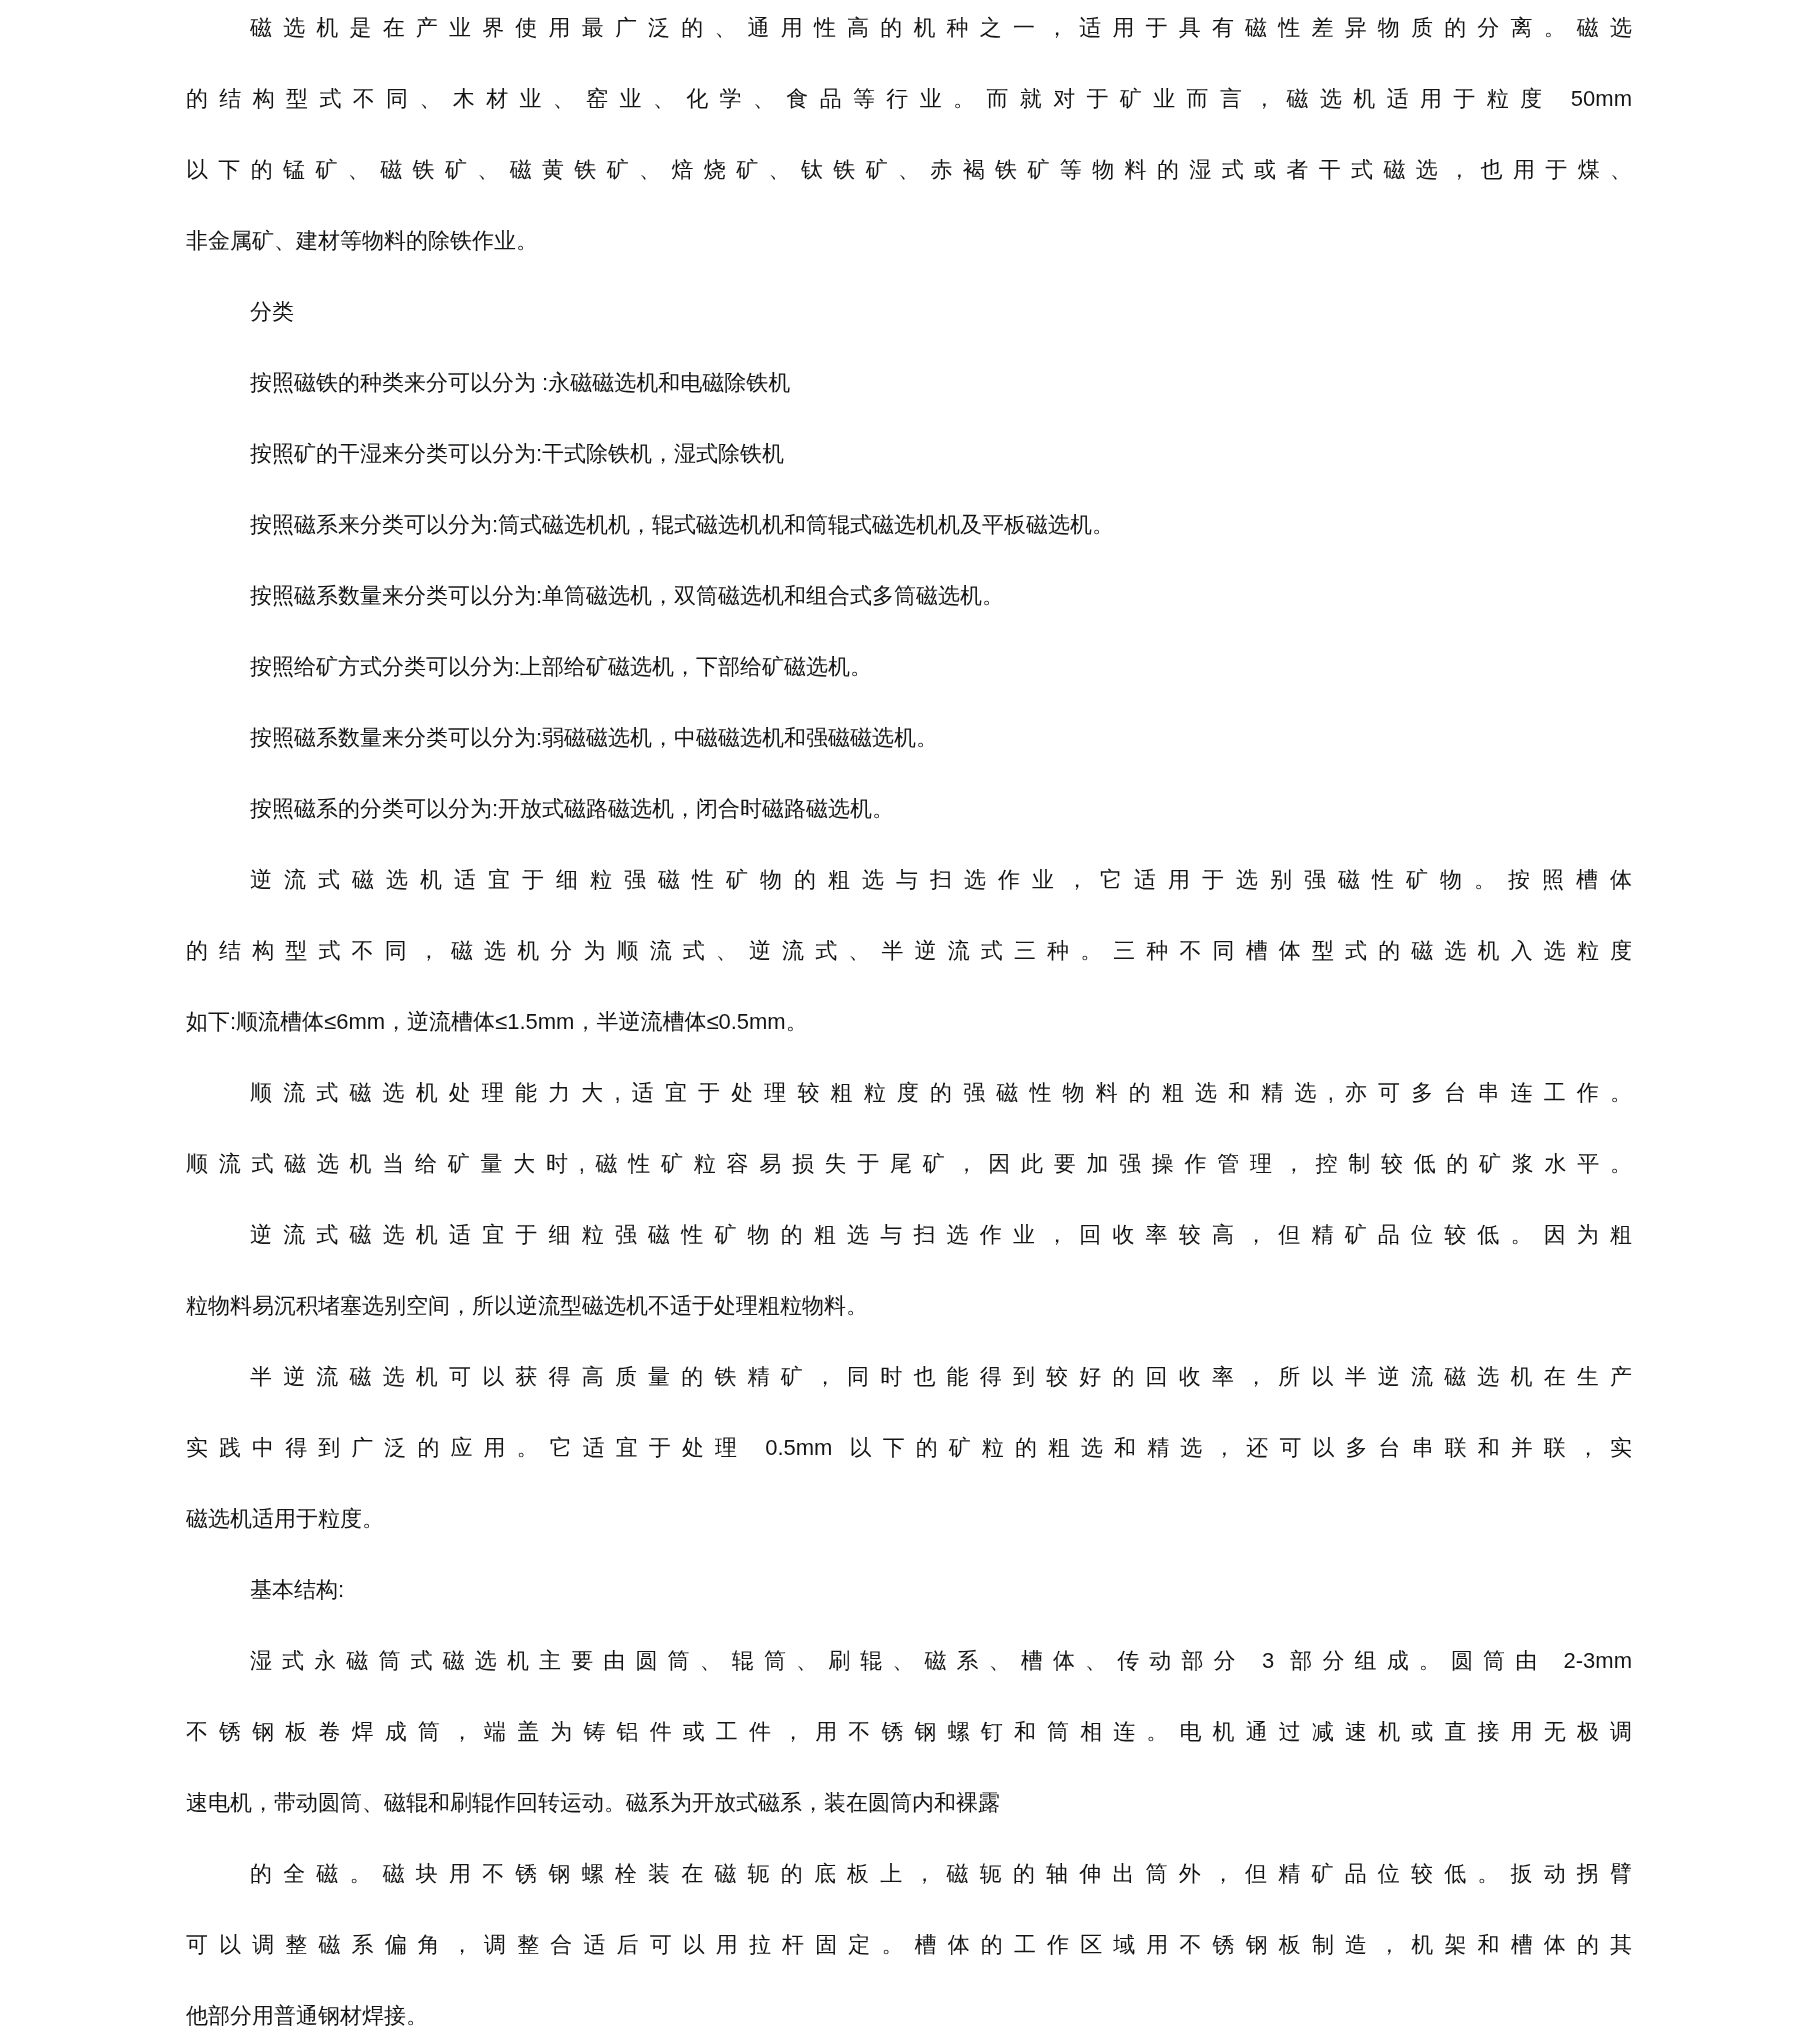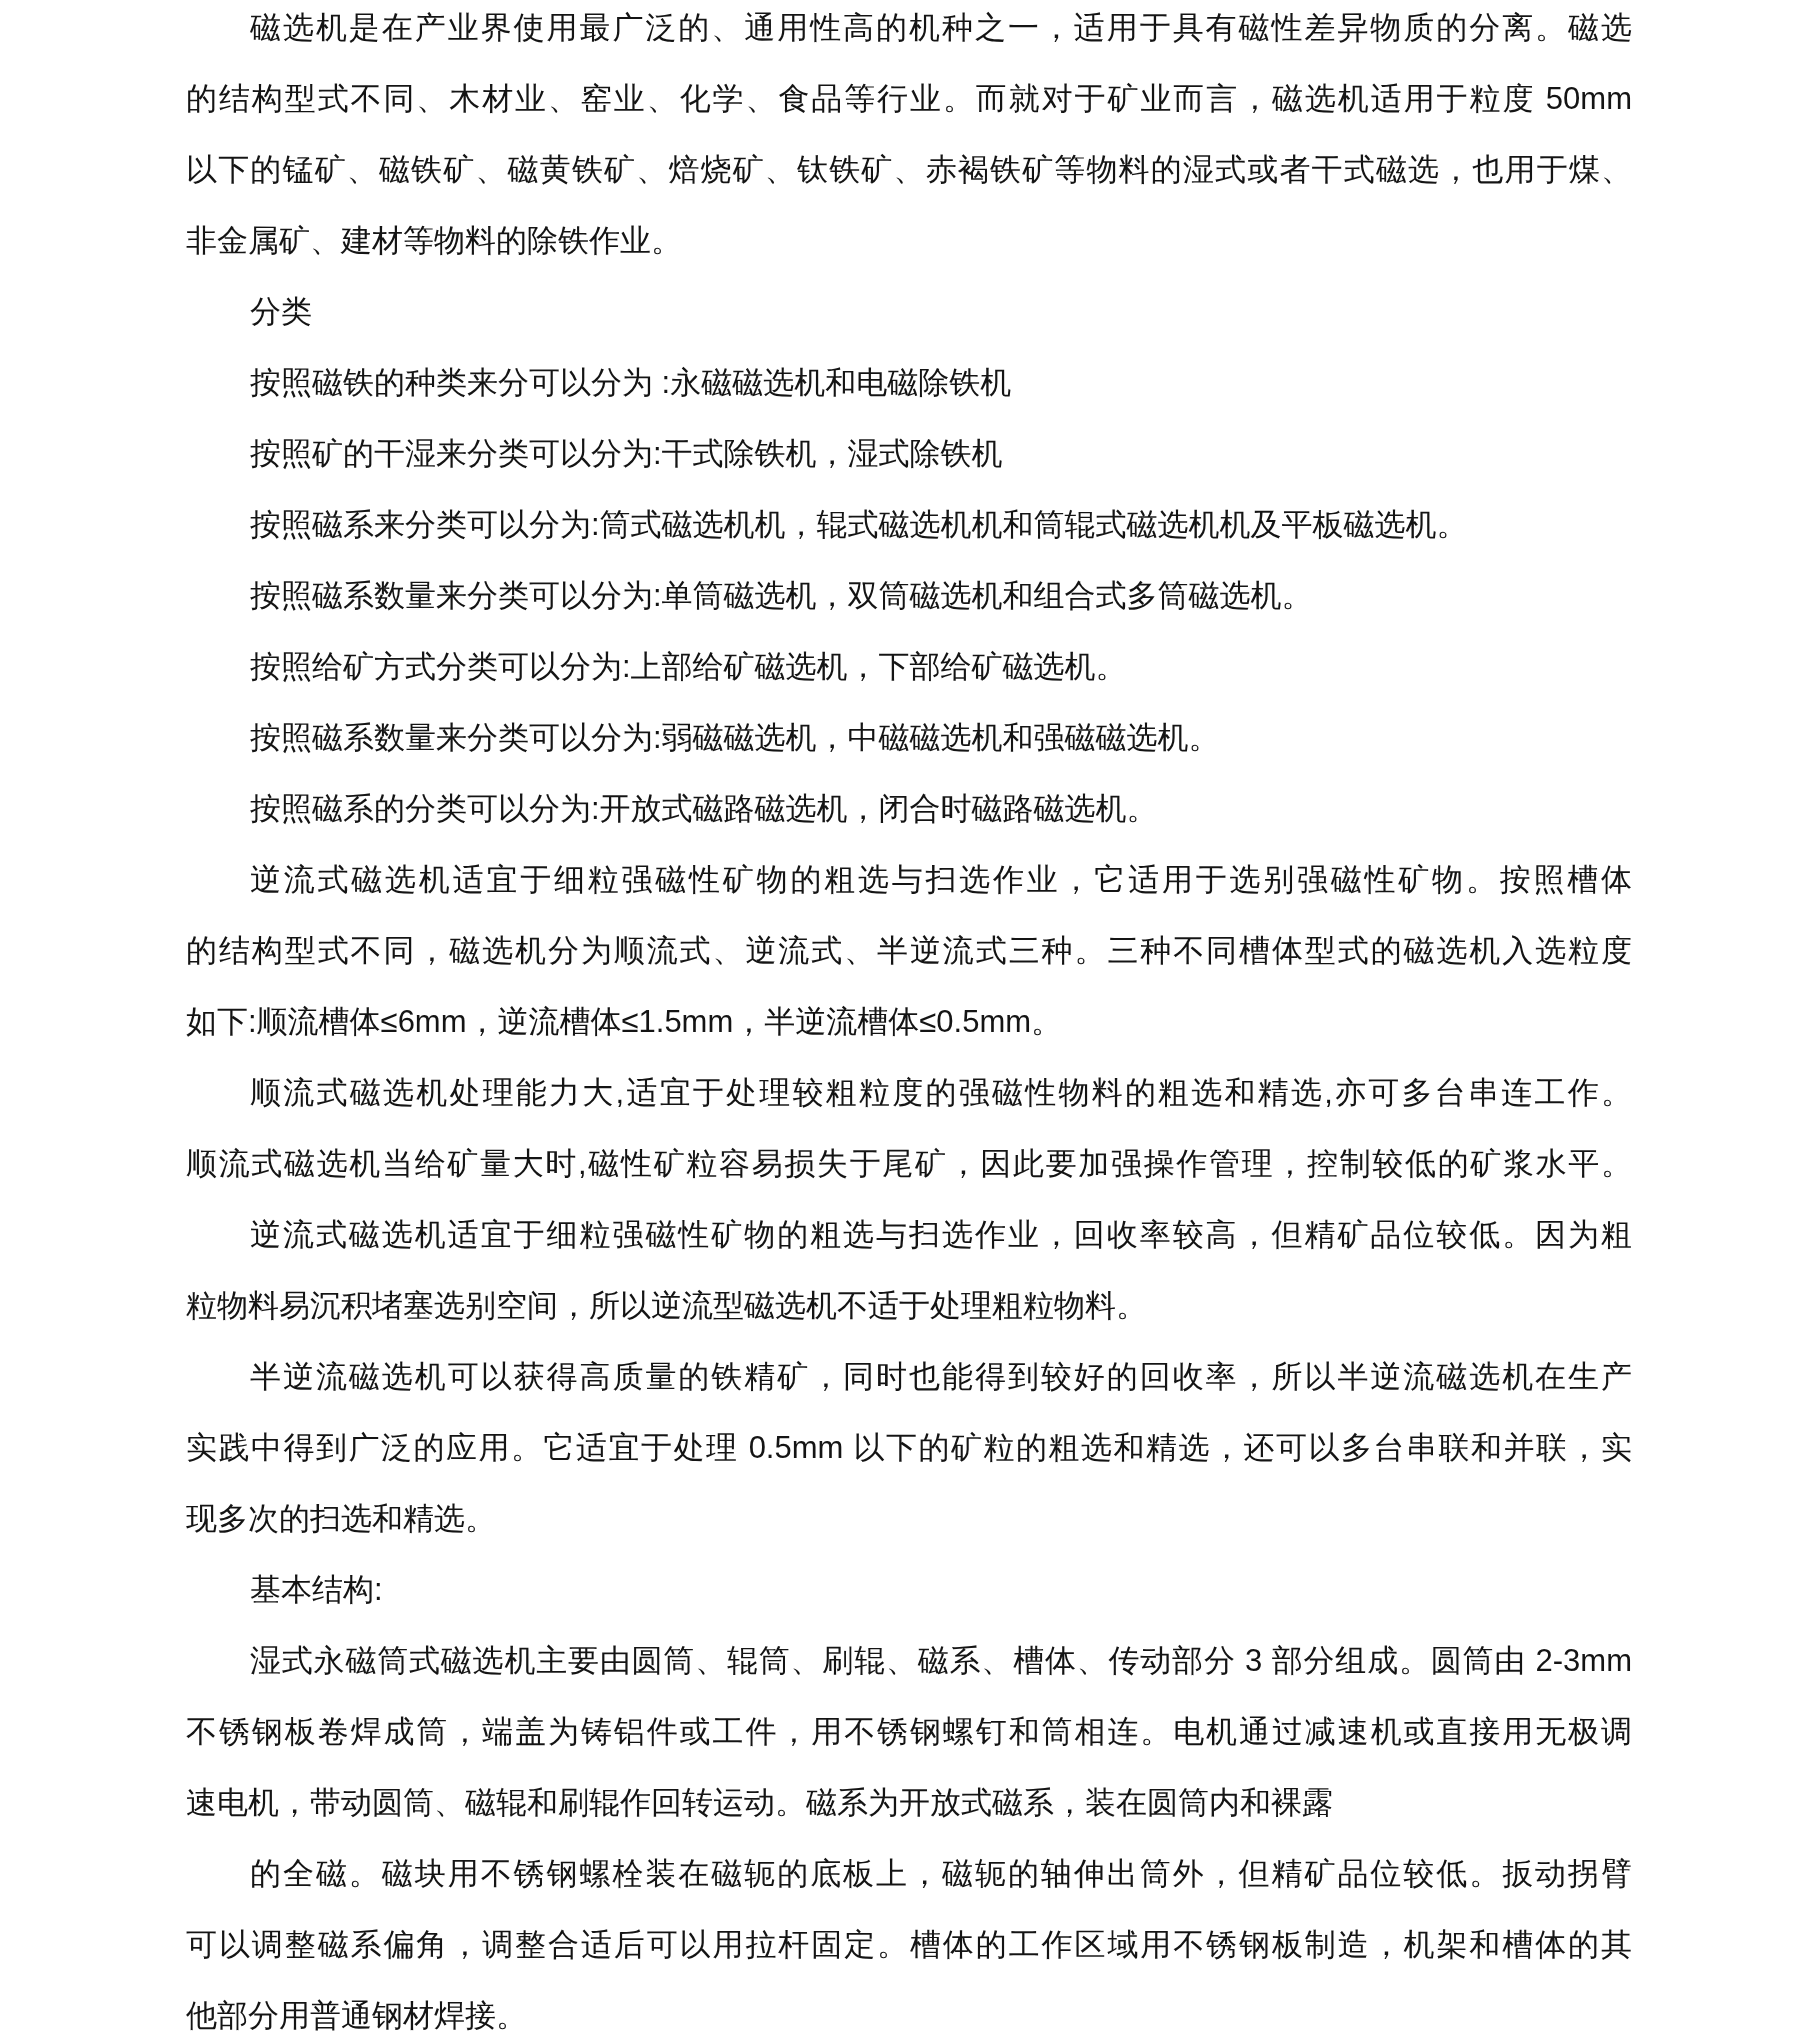--- a/index.html
+++ b/index.html
@@ -18,21 +18,21 @@
     position: absolute;
     left: 186px;
     top: 4.4px;
     width: 1446px;
     font-family: "Liberation Sans", "DejaVu Sans", sans-serif;
     color: #141414;
   }
   .line {
     height: 71px;
     line-height: 47px;
-    font-size: 31px;
+    font-size: 22px;
     overflow: hidden;
     text-align: left;
     word-break: break-all;
   }
   .line.fill {
     text-align: justify;
     text-align-last: justify;
   }
   .line.indent {
     text-indent: 64px;
@@ -57,21 +57,21 @@
       <div class="line indent">按照磁系的分类可以分为:开放式磁路磁选机，闭合时磁路磁选机。</div>
       <div class="line indent fill">逆流式磁选机适宜于细粒强磁性矿物的粗选与扫选作业，它适用于选别强磁性矿物。按照槽体</div>
       <div class="line fill">的结构型式不同，磁选机分为顺流式、逆流式、半逆流式三种。三种不同槽体型式的磁选机入选粒度</div>
       <div class="line">如下:顺流槽体≤6mm，逆流槽体≤1.5mm，半逆流槽体≤0.5mm。</div>
       <div class="line indent fill">顺流式磁选机处理能力大,适宜于处理较粗粒度的强磁性物料的粗选和精选,亦可多台串连工作。</div>
       <div class="line fill">顺流式磁选机当给矿量大时,磁性矿粒容易损失于尾矿，因此要加强操作管理，控制较低的矿浆水平。</div>
       <div class="line indent fill">逆流式磁选机适宜于细粒强磁性矿物的粗选与扫选作业，回收率较高，但精矿品位较低。因为粗</div>
       <div class="line">粒物料易沉积堵塞选别空间，所以逆流型磁选机不适于处理粗粒物料。</div>
       <div class="line indent fill">半逆流磁选机可以获得高质量的铁精矿，同时也能得到较好的回收率，所以半逆流磁选机在生产</div>
       <div class="line fill">实践中得到广泛的应用。它适宜于处理 0.5mm 以下的矿粒的粗选和精选，还可以多台串联和并联，实</div>
-      <div class="line">现多次的扫选和精选。</div>
+      <div class="line">磁选机适用于粒度。</div>
       <div class="line indent">基本结构:</div>
       <div class="line indent fill">湿式永磁筒式磁选机主要由圆筒、辊筒、刷辊、磁系、槽体、传动部分 3 部分组成。圆筒由 2-3mm</div>
       <div class="line fill">不锈钢板卷焊成筒，端盖为铸铝件或工件，用不锈钢螺钉和筒相连。电机通过减速机或直接用无极调</div>
       <div class="line">速电机，带动圆筒、磁辊和刷辊作回转运动。磁系为开放式磁系，装在圆筒内和裸露</div>
       <div class="line indent fill">的全磁。磁块用不锈钢螺栓装在磁轭的底板上，磁轭的轴伸出筒外，但精矿品位较低。扳动拐臂</div>
       <div class="line fill">可以调整磁系偏角，调整合适后可以用拉杆固定。槽体的工作区域用不锈钢板制造，机架和槽体的其</div>
       <div class="line">他部分用普通钢材焊接。</div>
     </div>
 </div>
 

